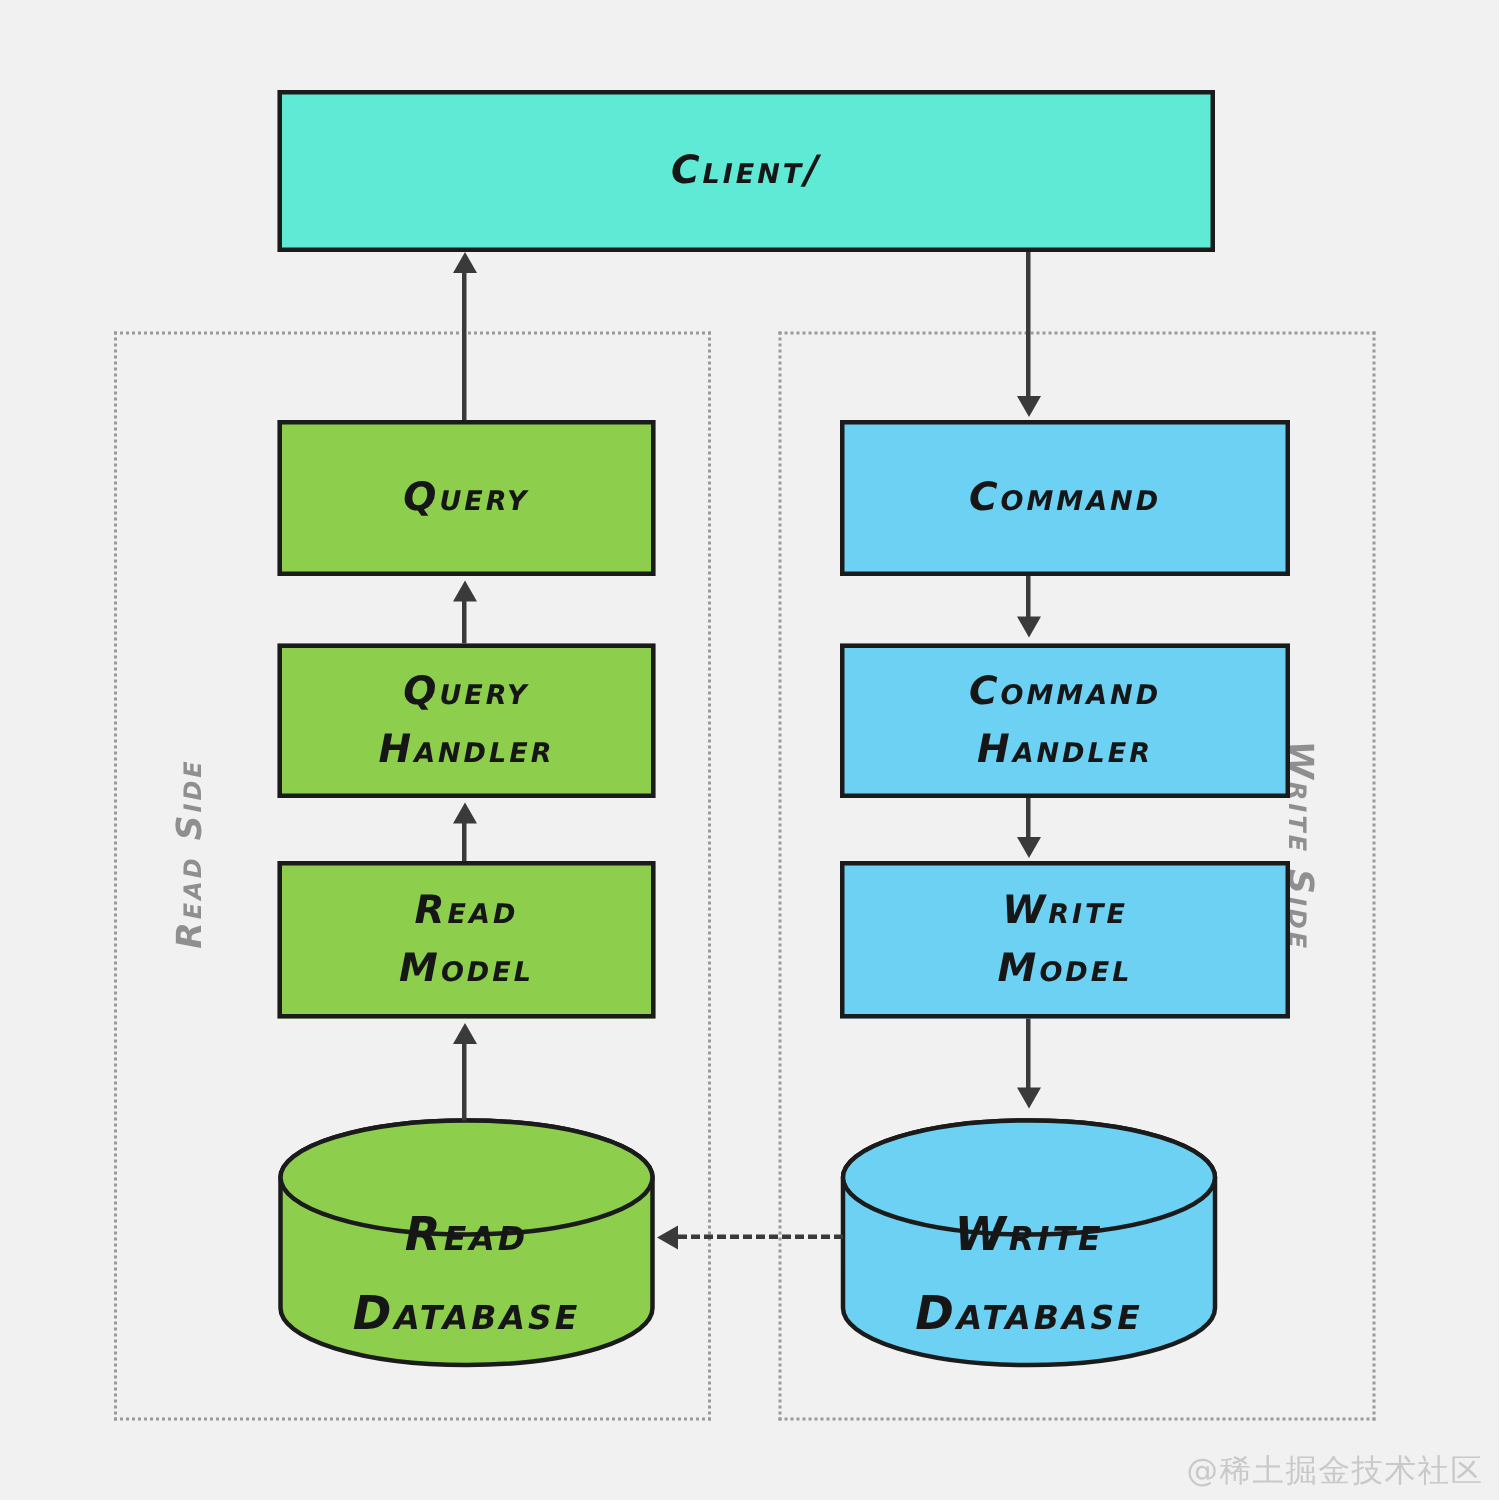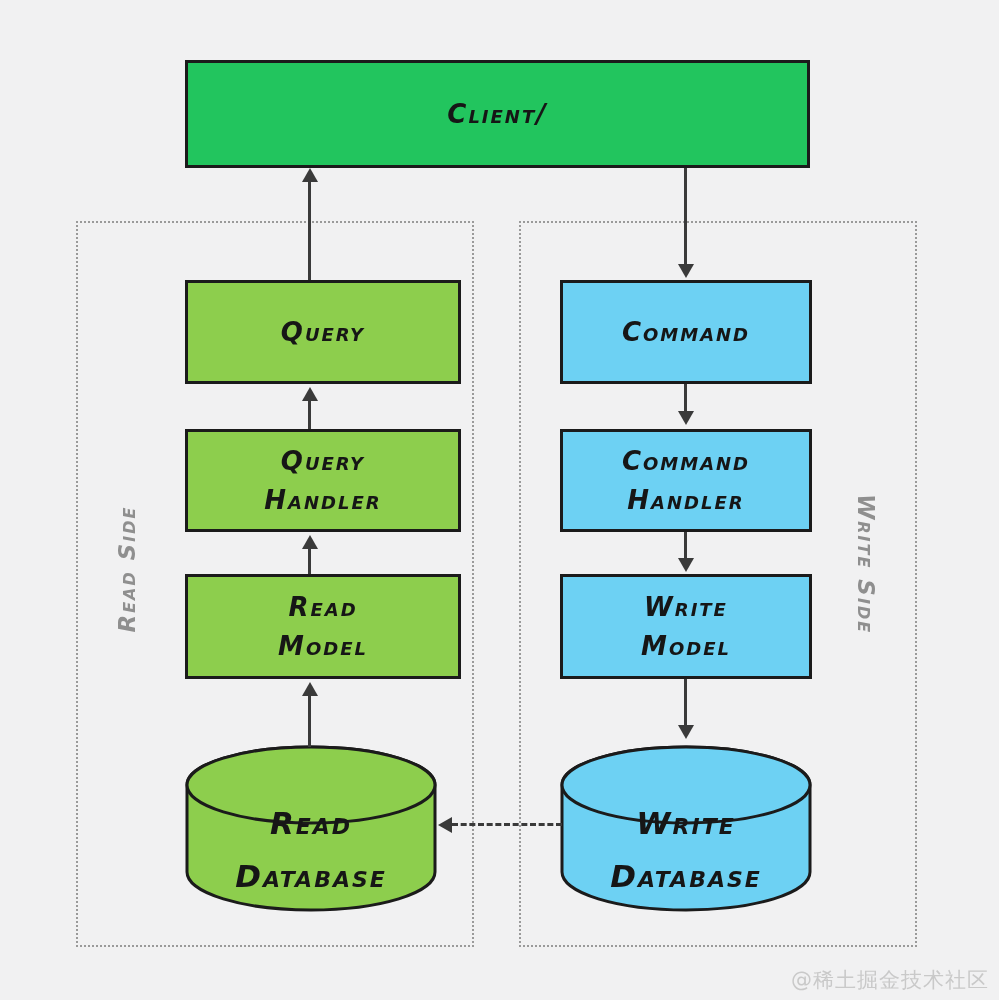--- a/index.html
+++ b/index.html
@@ -22,27 +22,27 @@
     align-items:center;justify-content:center;
     text-align:center;
     font-weight:700;
     font-style:italic;
     font-variant:small-caps;
     letter-spacing:2px;
     color:#161616;
     font-size:26px;
     line-height:1.5;
   }
-  .fill-yellow{background:#22c55e;font-style:italic;}
+  .fill-yellow{background:#5eead4;font-style:italic;}
   .fill-green{background:#8dce4d;}
   .fill-blue{background:#6dd1f3;}
 
   #client-box{left:185px;top:60px;width:625px;height:108px;}
-  .read-col{left:185px;width:276px;}
-  .write-col{left:560px;width:252px;}
+  .read-col{left:185px;width:252px;}
+  .write-col{left:560px;width:300px;}
   #query-box{top:280px;height:104px;}
   #command-box{top:280px;height:104px;}
   #query-handler-box{top:429px;height:103px;}
   #command-handler-box{top:429px;height:103px;}
   #read-model-box{top:574px;height:105px;}
   #write-model-box{top:574px;height:105px;}
 
   
   .frame{
     position:absolute;

